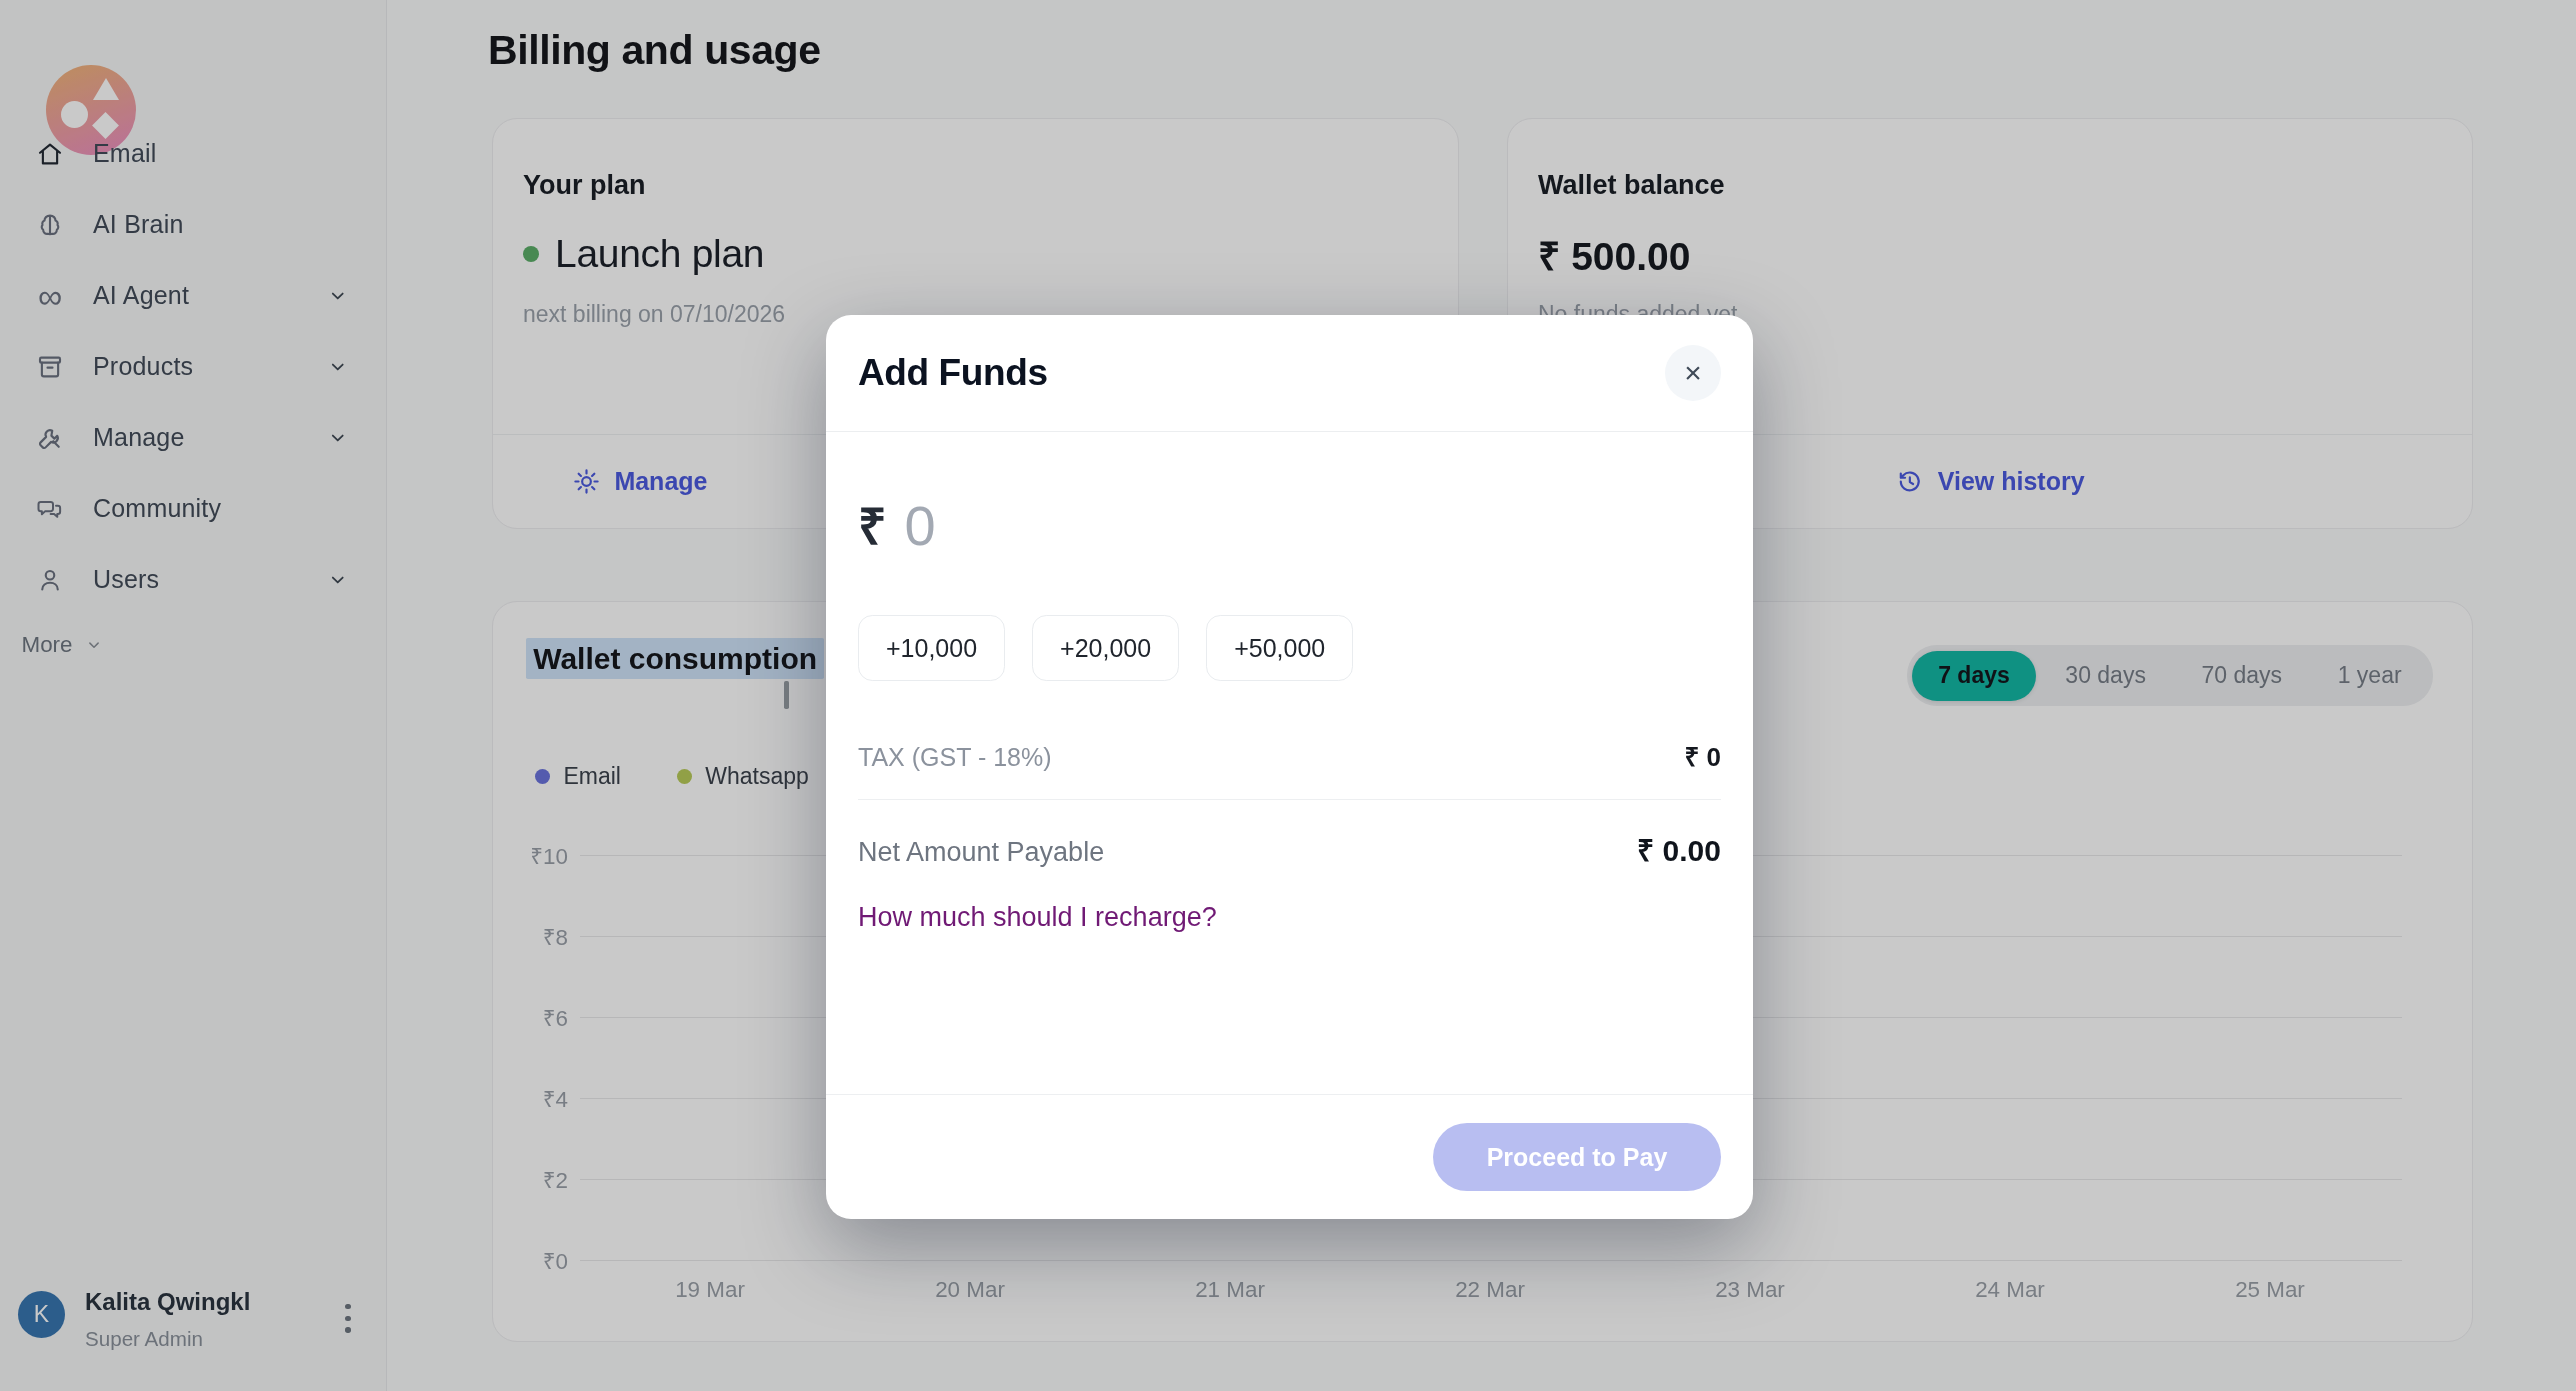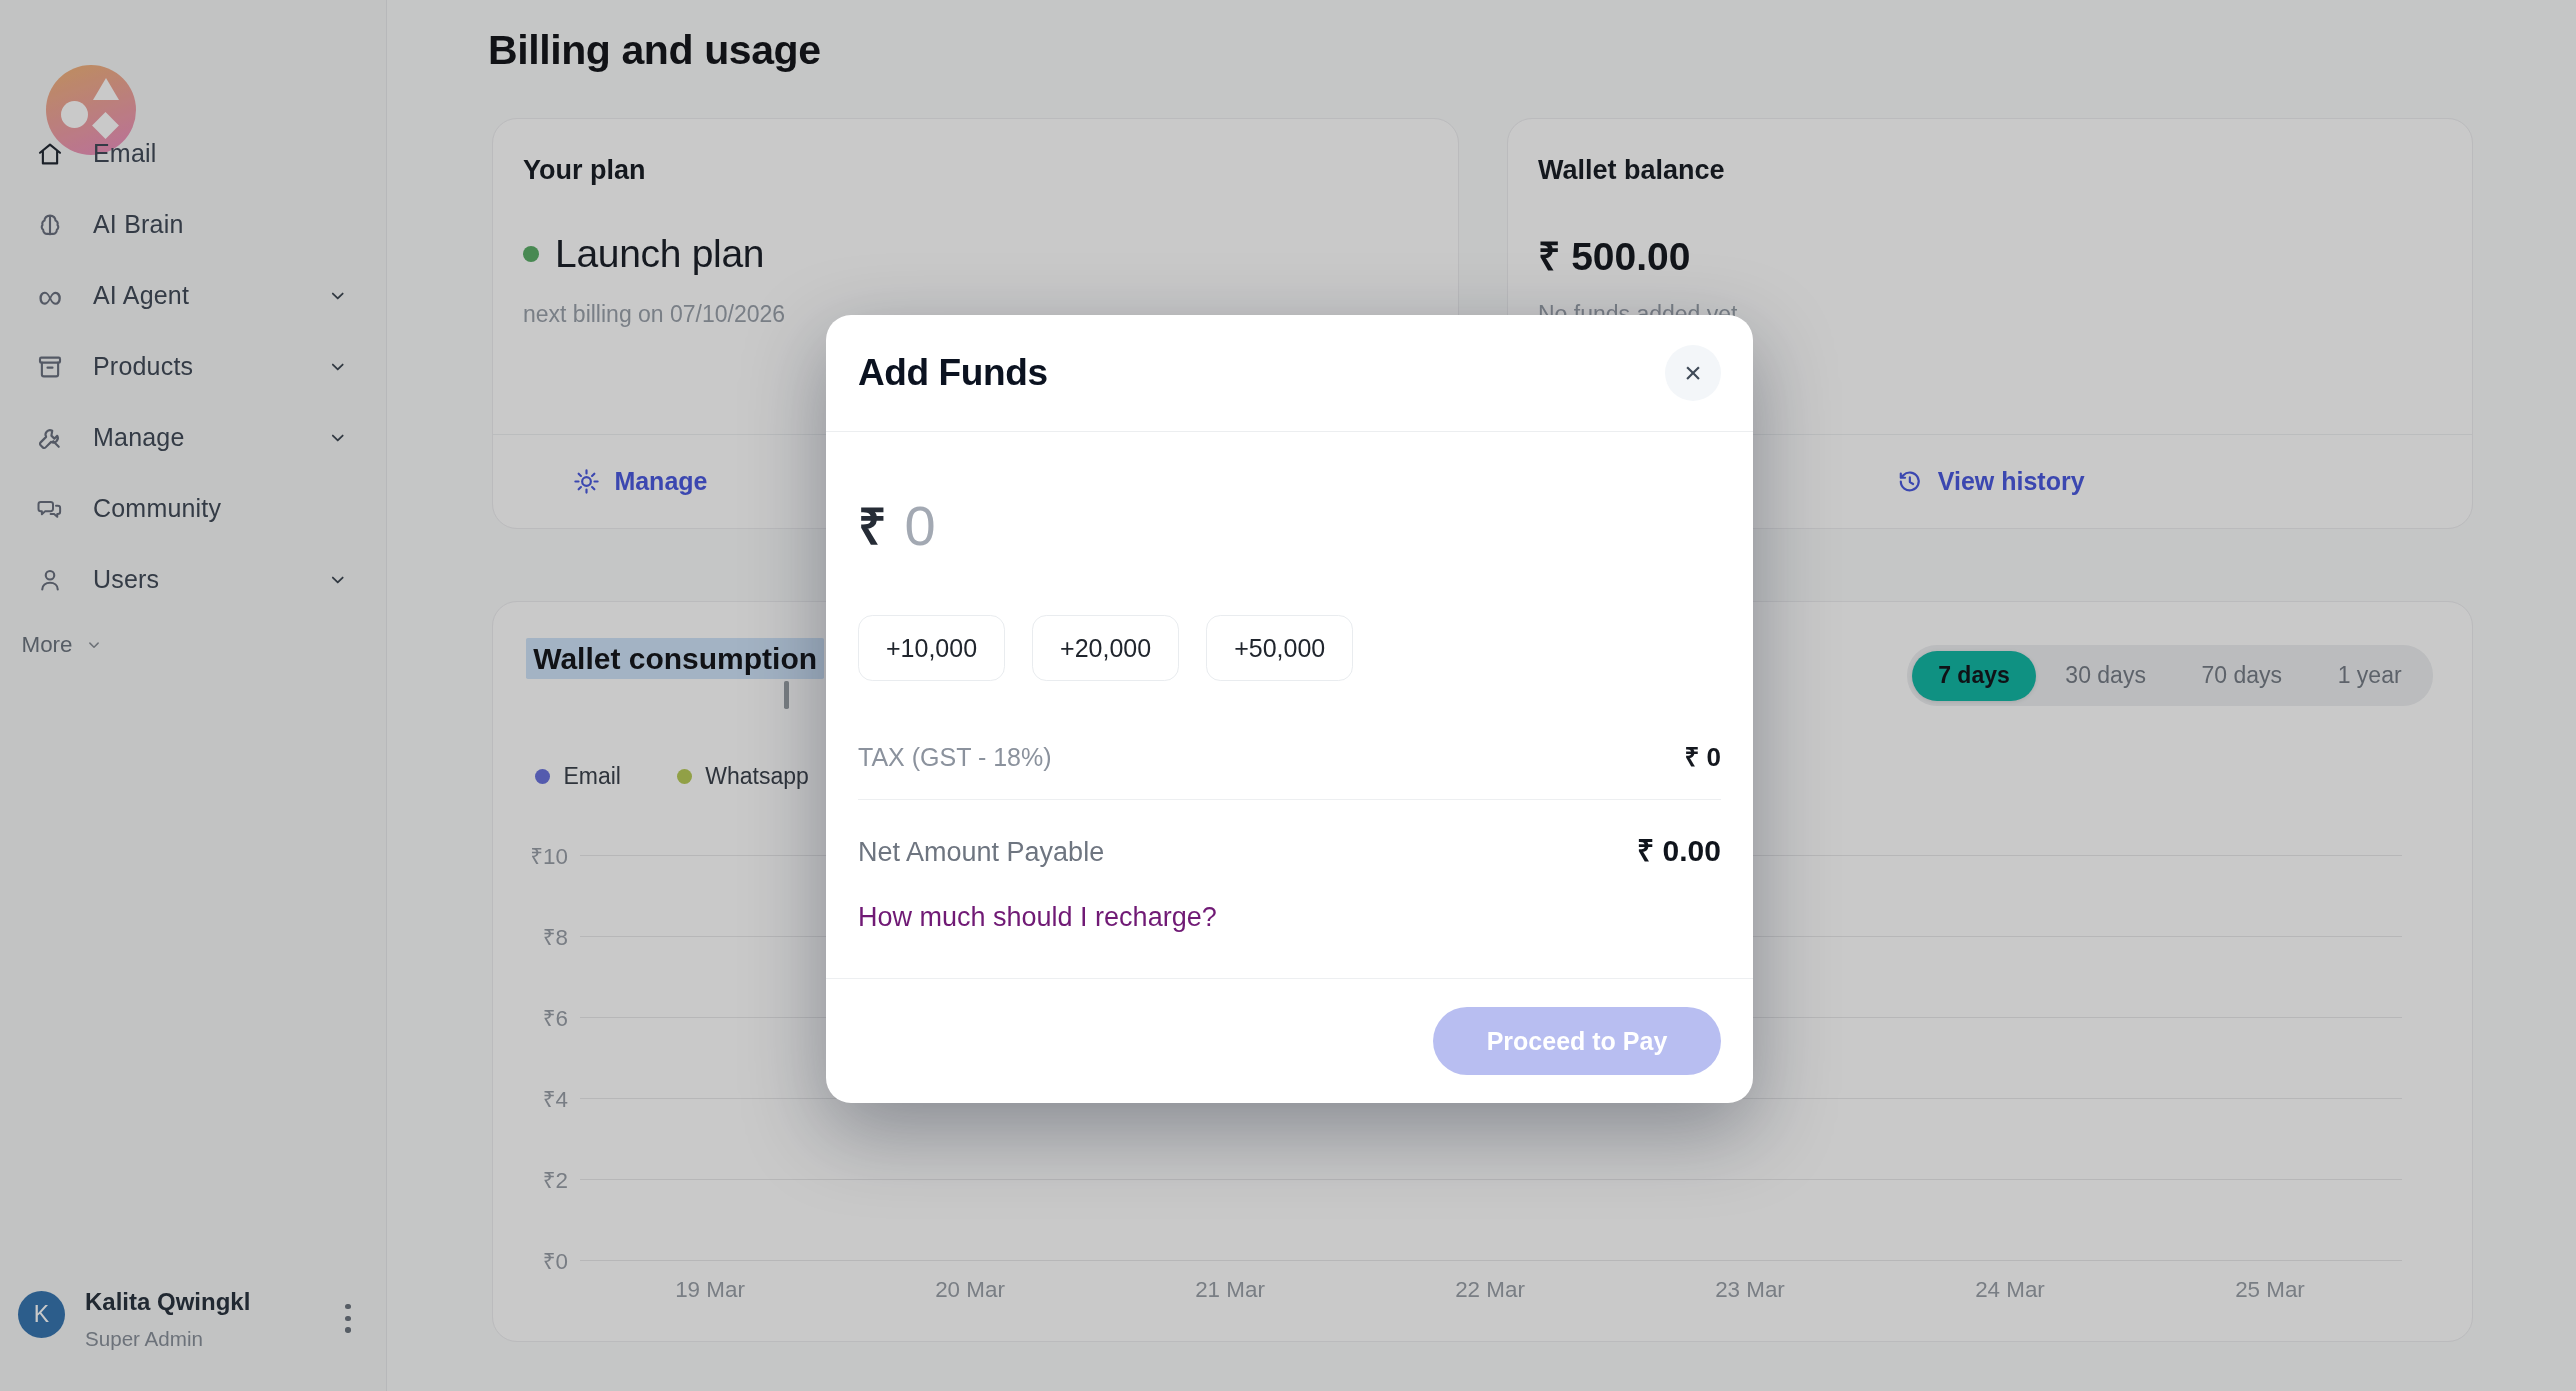--- a/index.html
+++ b/index.html
@@ -48,21 +48,21 @@
   .kebab { position:absolute; right:30px; top:12.5px; display:flex; flex-direction:column; gap:6.3px; padding:5.4px; cursor:pointer; }
   .kebab i { width:5.4px; height:5.4px; border-radius:50%; background:#6e7680; }
   
   .main { position:absolute; left:387px; top:0; right:0; bottom:0; }
   .page-title { position:absolute; left:101px; top:27px; font-size:41px; font-weight:bold; color:#16181d; letter-spacing:-0.4px; }
   .card {
     position:absolute; background:#fff; border:1.8px solid #ededf0; border-radius:25px;
   }
   .card-plan  { left:105px; top:118px; width:967px; height:411px; }
   .card-wallet{ left:1120px; top:118px; width:966px; height:411px; }
-  .card-title { position:absolute; left:30px; top:36px; font-size:27px; font-weight:bold; color:#1a1f27; }
+  .card-title { position:absolute; left:30px; top:51px; font-size:27px; font-weight:bold; color:#1a1f27; }
   .plan-row { position:absolute; left:30px; top:113px; display:flex; align-items:center; gap:16px; }
   .status-dot { width:16px; height:16px; border-radius:50%; background:#5cae69; }
   .plan-name { font-size:39px; font-weight:500; color:#1c212a; letter-spacing:-0.3px; }
   .muted-note { position:absolute; left:30px; top:182px; font-size:23px; color:#9aa1ab;text-align:center; }
   .balance { position:absolute; left:30px; top:109px; font-size:39px; font-weight:bold; color:#171b22; }
   .card-footer {
     position:absolute; left:0; right:0; bottom:0; height:94px; border-top:1.8px solid #eef0f2;
     display:flex; align-items:center;
   }
   .link-btn {
@@ -94,21 +94,21 @@
   .grid-row { position:absolute; left:0; right:0; height:25px; display:flex; align-items:center; }
   .ytick { width:48px; text-align:right; font-size:22.4px; color:#999fa8; flex:0 0 48px; }
   .gline { flex:1; height:1.8px; background:#e8e9ea; margin-left:11.6px; }
   .x-labels { position:absolute; left:87px; right:72px; top:675px; height:27px; }
   .xtick { position:absolute; transform:translateX(-50%); font-size:22.4px; color:#9aa0a8; white-space:nowrap; }
   
   .caret-artifact { position:absolute; left:397px; top:681px; width:4.5px; height:28px; background:#9aa0a6; border-radius:1.8px; }
   
   .overlay { position:absolute; inset:0; background:rgba(0,0,0,0.21); z-index:40; }
   .modal {
-    position:absolute; left:826px; top:315px; width:927px; height:788px; background:#fff;
+    position:absolute; left:826px; top:315px; width:927px; height:904px; background:#fff;
     border-radius:25px; box-shadow:0 27px 81px rgba(15,23,42,0.35); z-index:60;
   }
   .modal-header {
     height:117px; display:flex; align-items:center; padding:0 32px; border-bottom:1.8px solid #eceef0;
   }
   .modal-title { font-size:37px; font-weight:bold; color:#0b1220; letter-spacing:-0.4px; }
   .close-btn {
     margin-left:auto; width:56px; height:56px; border-radius:50%; background:#f3f6f9; border:none;
     font-size:30px; color:#3f4a58; display:flex; align-items:center; justify-content:center; cursor:pointer;
     font-family:"Liberation Sans", sans-serif;

